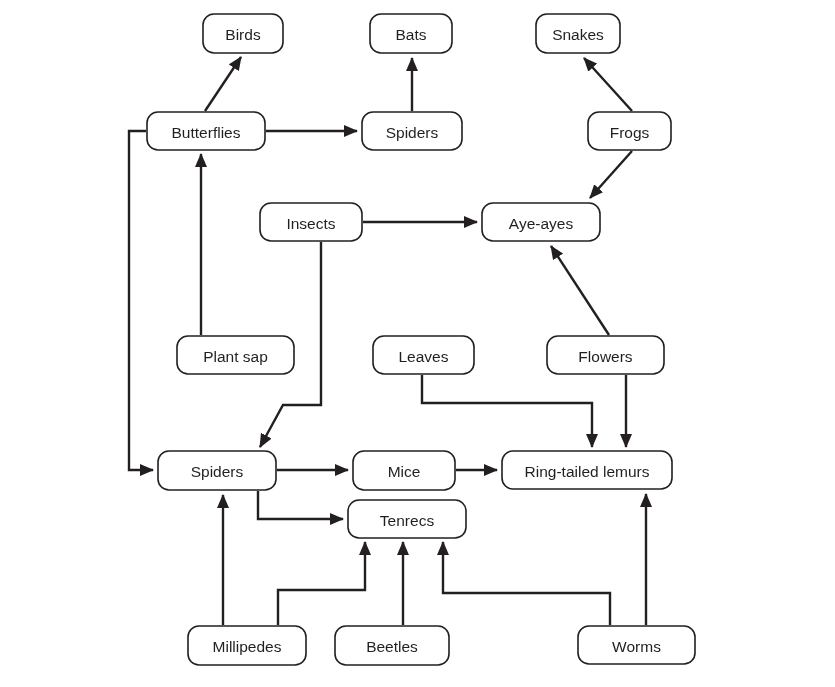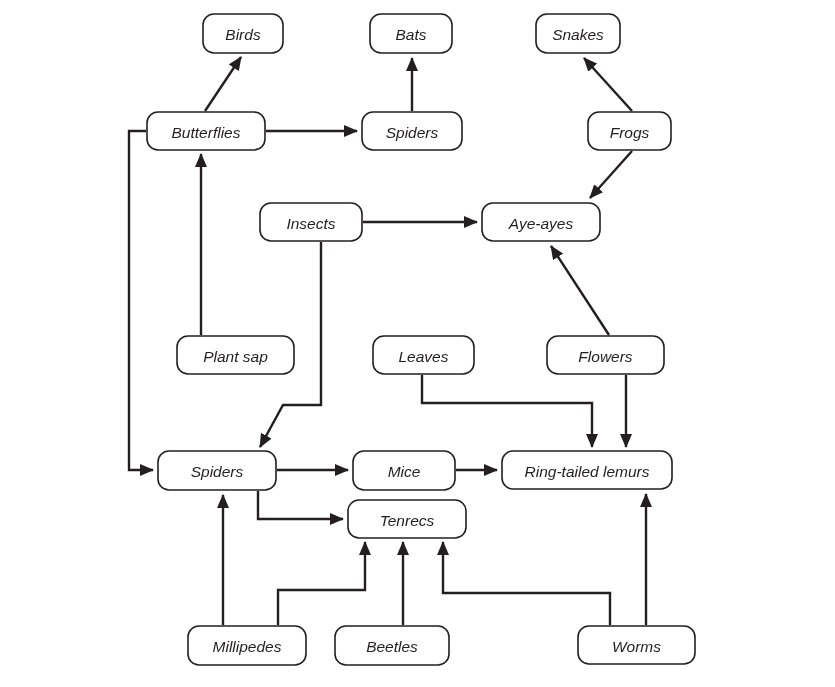--- a/index.html
+++ b/index.html
@@ -12,21 +12,20 @@
     margin: 0;
     padding: 0;
     background: var(--bg);
   }
   .page {
     width: 835px;
     height: 687px;
     position: relative;
     background: var(--bg);
     overflow: hidden;
-    font-style: italic;
   }
   svg { display: block; }
   .edge {
     fill: none;
     stroke: var(--line-color);
     stroke-width: 2.4;
     stroke-linejoin: miter;
   }
   .node-box {
     fill: var(--node-fill);

